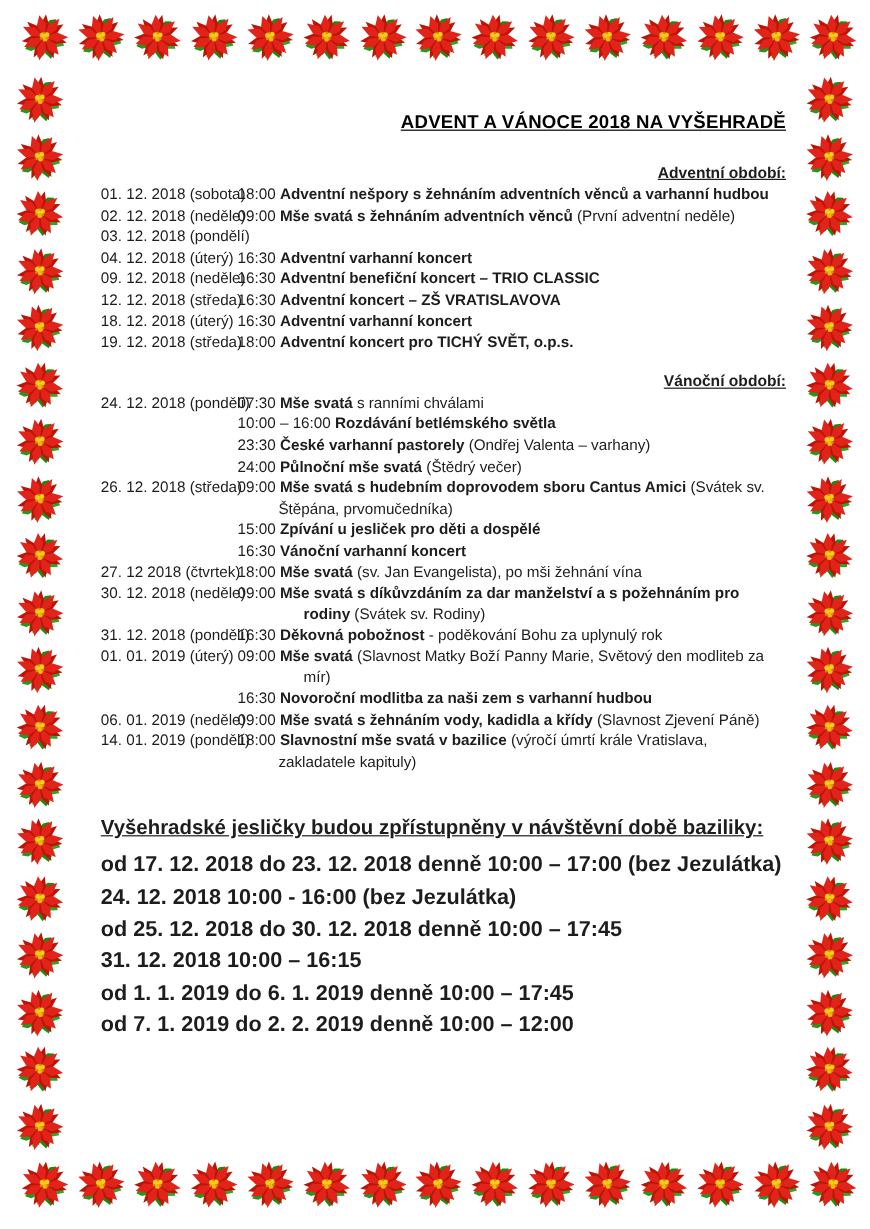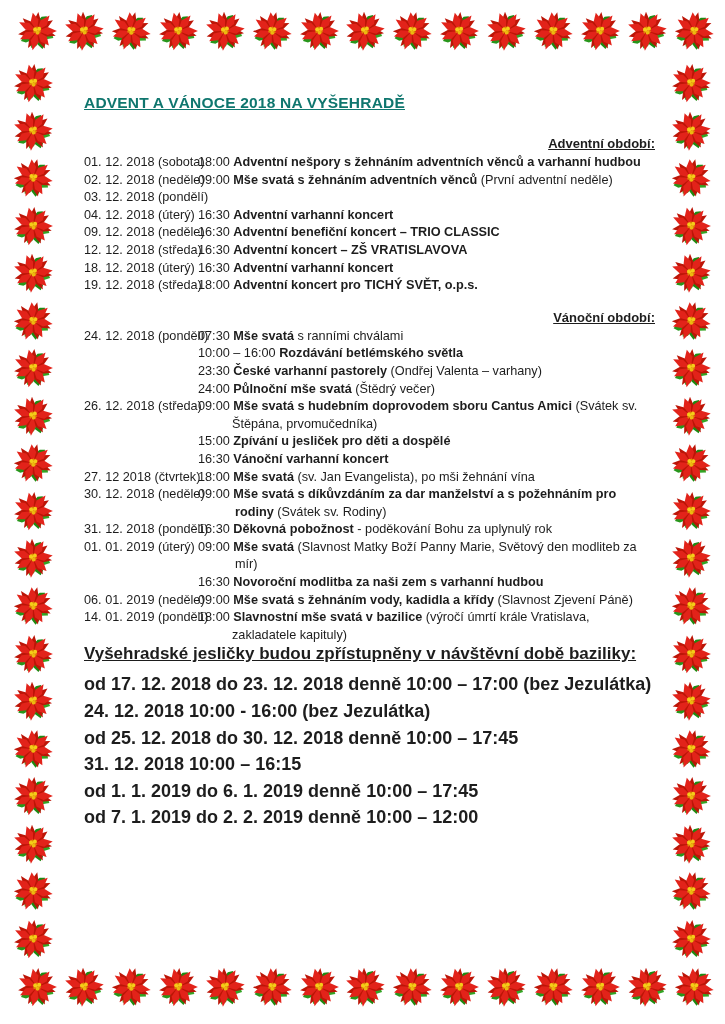--- a/index.html
+++ b/index.html
@@ -19,38 +19,38 @@
   .edge-bottom { left:14px; right:8px;  bottom:10px; height:50px; }
   .edge-left   { left:10px;  top:60px; bottom:62px; width:50px; flex-direction:column; }
   .edge-right  { right:7px;  top:60px; bottom:62px; width:50px; flex-direction:column; }
   .flower { width:46px; height:46px; flex:0 0 auto; }
   .flower:nth-child(3n)   { transform:rotate(9deg); }
   .flower:nth-child(3n+2) { transform:rotate(-7deg); }
 
   
   .content { position:absolute; left:84px; right:70px; top:94px; }
   .title {
-    font-size:15.5px; font-weight:bold; text-align:left;
-    text-decoration:underline; letter-spacing:.2px; color:#0f766e;
+    font-size:15.5px; font-weight:bold; text-align:right;
+    text-decoration:underline; letter-spacing:.2px; color:#000000;
   }
   .schedule { margin-top:24px; }
   .sec-heading {
     font-size:13px; font-weight:bold; text-decoration:underline;
     margin-bottom:3px; white-space:nowrap;text-align:right;
   }
   .sec-heading.later { margin-top:15px; }
   .row { display:flex; font-size:12.7px; line-height:17.6px; }
   .date { width:114px; flex:0 0 114px; white-space:nowrap; }
   .lines { flex:1; }
   .line { white-space:nowrap; }
   .b { font-weight:bold; }
   .ind-1 { margin-left:34px; }
-  .ind-2 { margin-left:37px; }
-
-  .nativity { }
+  .ind-2 { margin-left:55px; }
+
+  .nativity { margin-top:36px; }
   .nat-heading {
     font-size:17px; font-weight:bold; text-decoration:underline;
     margin-bottom:7px; white-space:nowrap;
   }
   .nat-line { font-size:18px; font-weight:bold; line-height:26.6px; white-space:nowrap; }
 </style>
 </head>
 <body>
 
 <svg width="0" height="0" style="position:absolute" aria-hidden="true">

